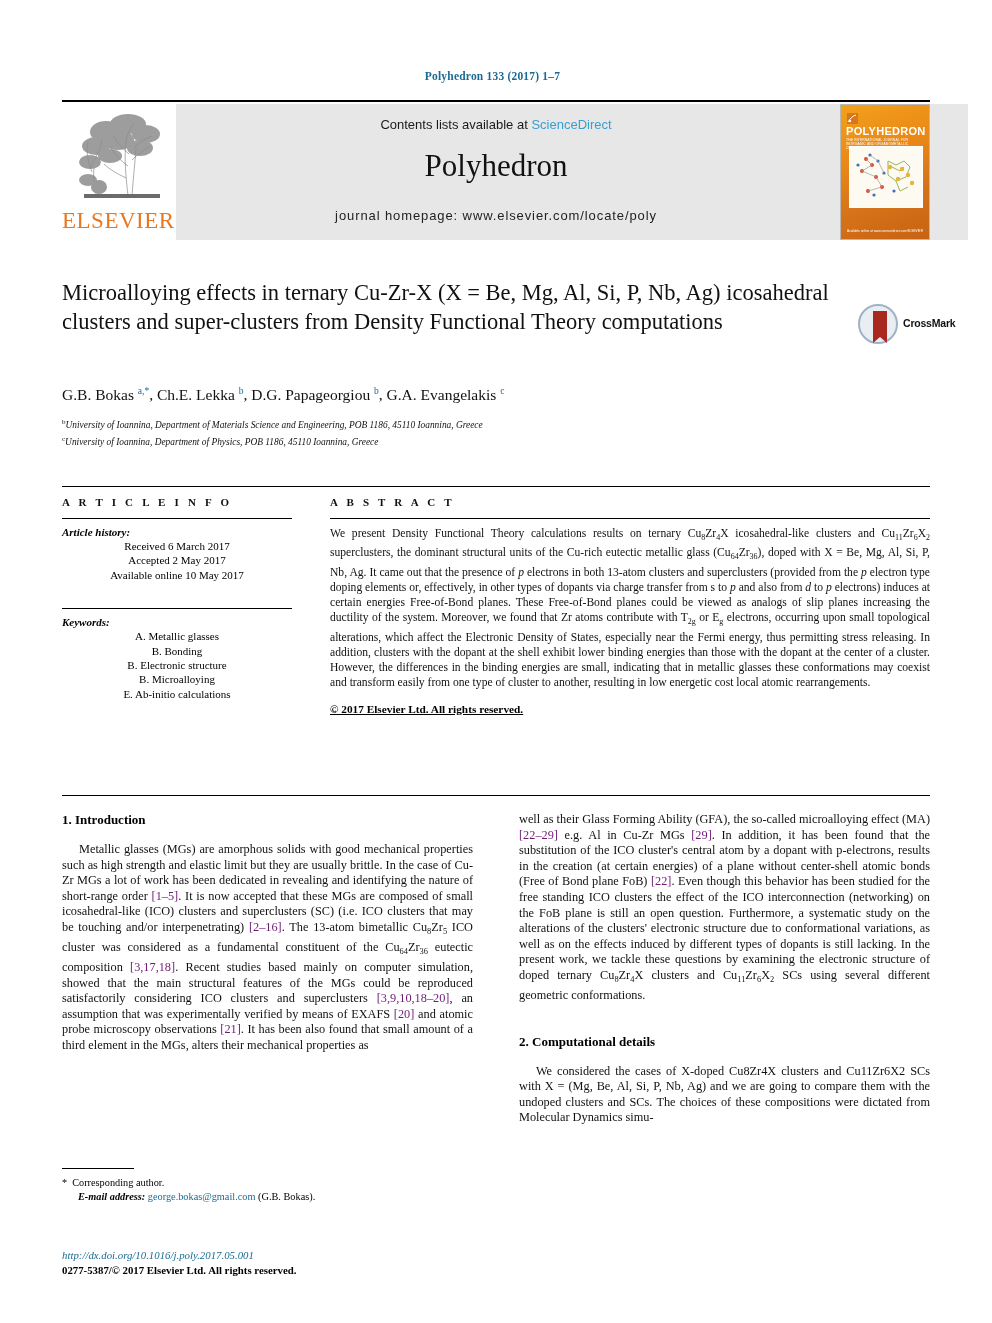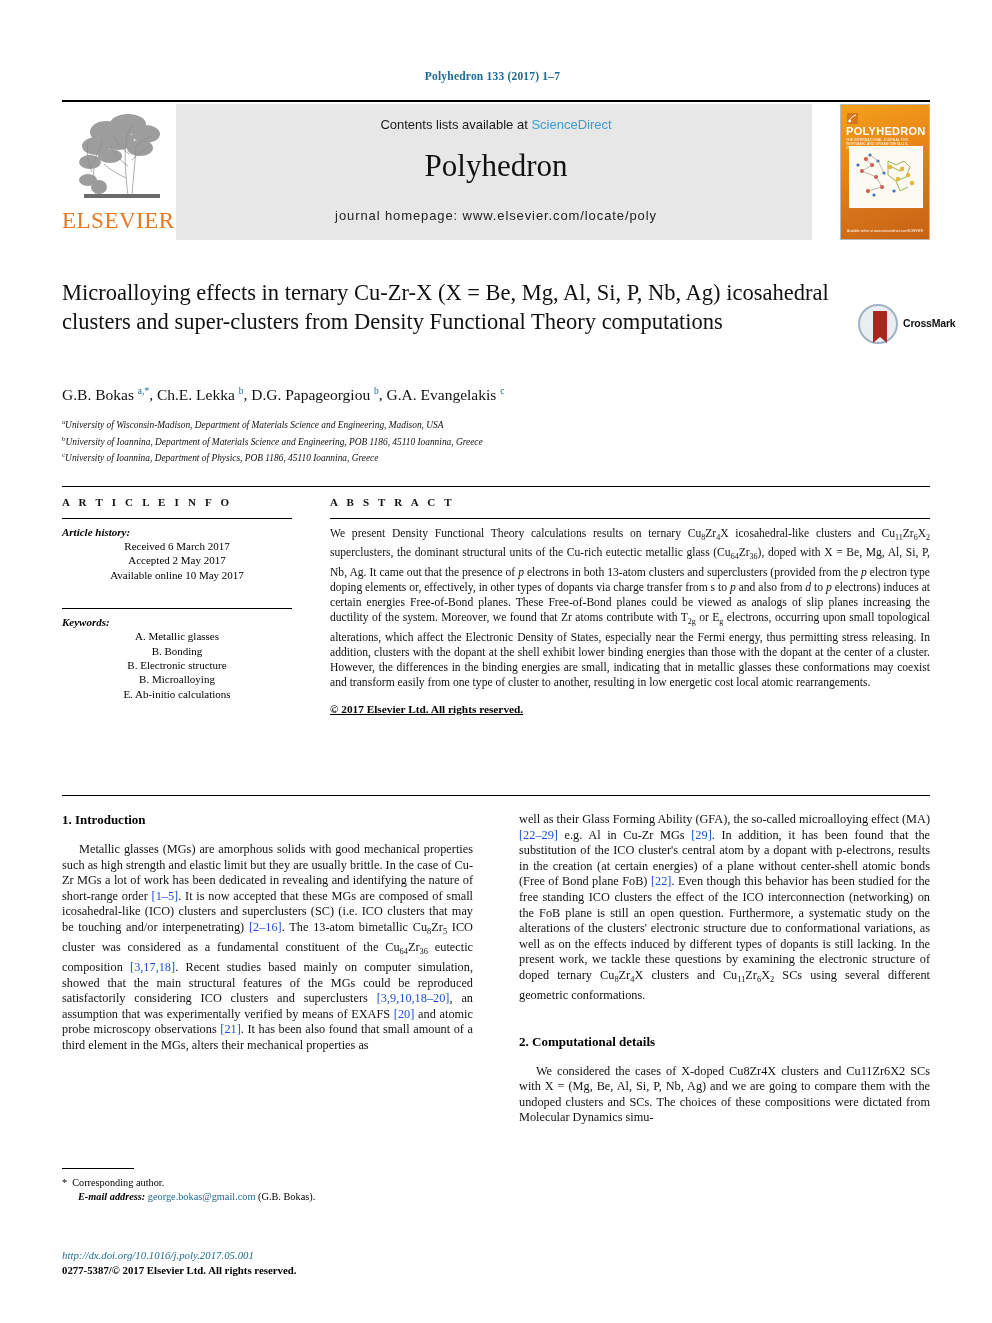--- a/index.html
+++ b/index.html
@@ -71,23 +71,24 @@
     text-align: center;
     font-family: "Liberation Serif", serif;
     font-size: 23px;
     letter-spacing: .5px;
     color: #e87722;
   }
   .contents-band {
     position: absolute;
     left: 114px;
     top: 4px;
-    width: 636px;
+    width: 768px;
     height: 136px;
     background: #e7e7e7;
+    padding-left: 24px;
   }
   .contents-line {
     position: absolute;
     top: 13px;
     left: 0; width: 640px;
     text-align: center;
     font-size: 13px;
     font-family: "Liberation Sans", sans-serif;
     color: #1a1a1a;
   }
@@ -355,21 +356,21 @@
   h2.sec.spaced { margin-top: 30px; }
   p.para {
     font-size: 12.3px;
     line-height: 15.6px;
     text-align: justify;
     margin: 0 0 0 0;
     text-indent: 17px;
     color: #111;
   }
   p.para sub { font-size: 8.4px; }
-  .ref { color: #1d4ed8; font-family: Liberation Serif, serif; }
+  .ref { color: #701a75; font-family: Liberation Serif, serif; }
   a.link { color: #1b6a93; text-decoration: none; }
 
   
   .footnote {
     position: absolute;
     left: 62px;
     top: 1176px;
     width: 411px;
     font-size: 10.3px;
     line-height: 14px;
@@ -513,21 +514,20 @@
   <div class="crossmark">
     <div class="crossmark-badge">
       <div class="crossmark-book"></div>
     </div>
     <div class="crossmark-text">CrossMark</div>
   </div>
 
   <div class="authors">G.B. Bokas <sup>a,*</sup>, Ch.E. Lekka <sup>b</sup>, D.G. Papageorgiou <sup>b</sup>, G.A. Evangelakis <sup>c</sup></div>
 
   <div class="affils">
-    <div><sup>a</sup><span>University of Wisconsin-Madison, Department of Materials Science and Engineering, Madison, USA</span></div>
     <div><sup>b</sup><span>University of Ioannina, Department of Materials Science and Engineering, POB 1186, 45110 Ioannina, Greece</span></div>
     <div><sup>c</sup><span>University of Ioannina, Department of Physics, POB 1186, 45110 Ioannina, Greece</span></div>
   </div>
 
   <div class="rule-full" style="top:486px"></div>
 
   <div class="infoabs">
 
     <div class="col-info">
       <div class="sect-head">A R T I C L E   I N F O</div>

